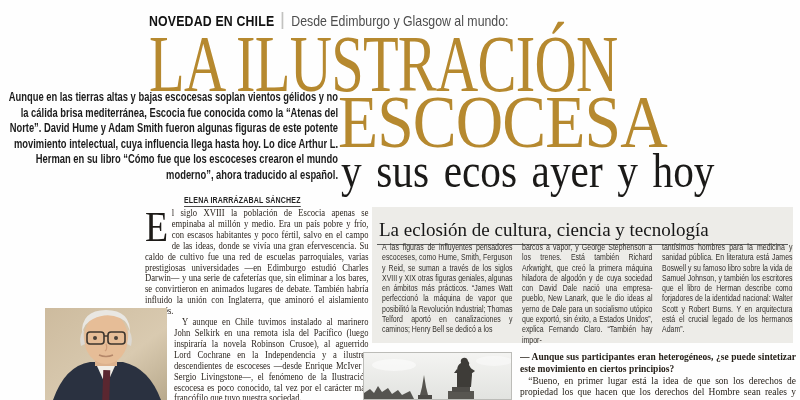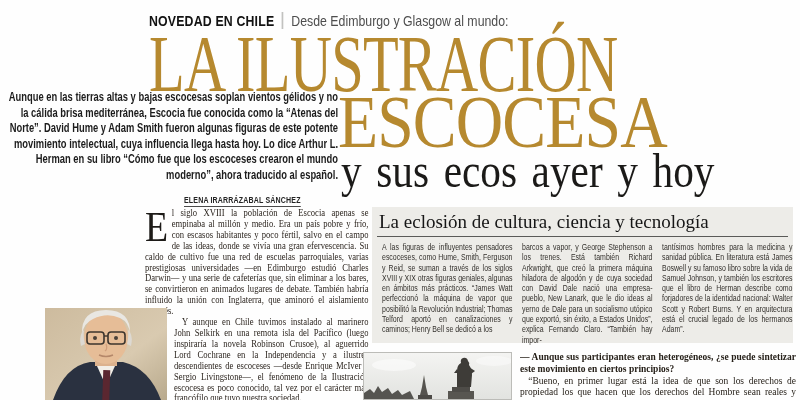--- a/index.html
+++ b/index.html
@@ -52,21 +52,21 @@
   
   .portrait {
     position:absolute; left:45px; top:308px; width:122px; height:92px; overflow:hidden;
   }
   
   .sidebar {
     position:absolute; left:372px; top:207px; width:421px; height:136px;
     background:var(--sidebar-bg);
   }
   .sidebar-title {
-    margin:0 5px 0 5px; padding:4px 0 3px 2px;
+    margin:0 5px 0 5px; padding:12px 0 3px 2px;
     font:400 19px "Liberation Serif", serif; color:#161616;
     border-bottom:1px solid #5a5a58;
   }
   .sb-col {
     position:absolute; top:35px; width:174px;
     transform:scaleX(0.75); transform-origin:left top;
     font:400 9.3px/10.3px "Liberation Sans", sans-serif; color:#33302c; text-align:justify;
   }
   .sb-col1 { left:10px; } .sb-col2 { left:150px; } .sb-col3 { left:290px; }
   

